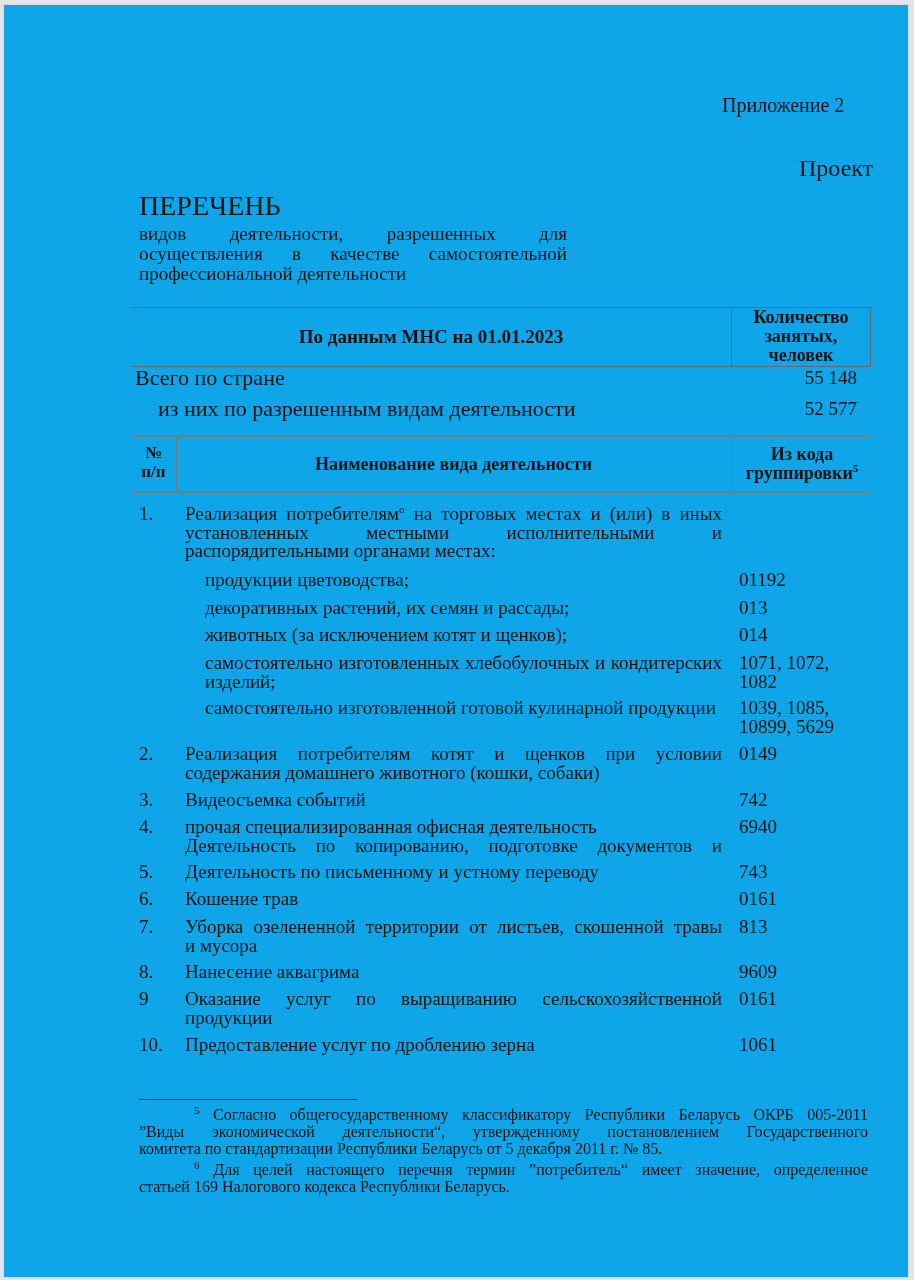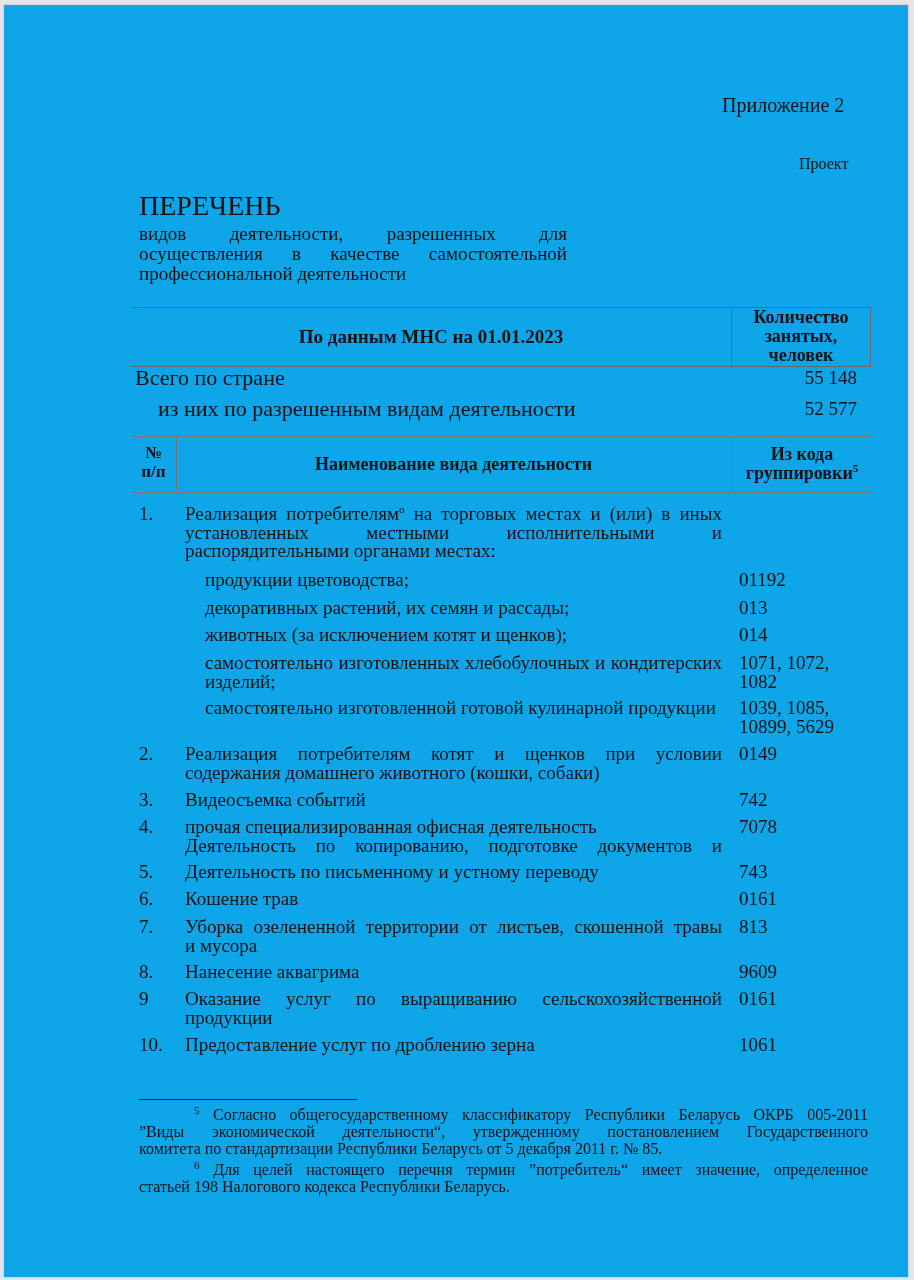--- a/index.html
+++ b/index.html
@@ -10,21 +10,21 @@
     color: #111;
     position: relative;
   }
   .page {
     position: absolute; left: 4px; top: 5px; width: 904px; height: 1272px;
     background: #0ea5e9;
     box-shadow: 0 0 2px rgba(0,0,0,0.15);
   }
   .abs { position: absolute; }
   .annex { left: 718px; top: 89px; font-size: 20px; }
-  .project { left: 795px; top: 150px; font-size: 16px; }
+  .project { left: 795px; top: 150px; font-size: 24px; }
   .title { left: 135px; top: 185px; font-size: 28px; }
   .subtitle {
     left: 135px; top: 219px; width: 428px; font-size: 19px; line-height: 20px;
     text-align: justify; text-align-last: left;
   }
   
   .t1-top { left: 127px; top: 302px; width: 740px; border-top: 1.5px solid #666; }
   .t1-bot { left: 127px; top: 361px; width: 740px; border-top: 1.5px solid #666; }
   .t1-vdiv { left: 727px; top: 302px; height: 59px; border-left: 1.5px solid #666; }
   .t1-vright { left: 866px; top: 302px; height: 59px; border-left: 1.5px solid #666; }
@@ -153,21 +153,21 @@
     <span class="num">3.</span>
     <div class="txt">Видеосъемка событий</div>
     <div class="code">742</div>
   </div>
   <div class="item" style="top:813px;">
     <span class="num">4.</span>
     <div class="txt">
       <div>прочая специализированная офисная деятельность</div>
       <div style="text-align-last:justify;">Деятельность по копированию, подготовке документов и</div>
     </div>
-    <div class="code">7078</div>
+    <div class="code">6940</div>
   </div>
   <div class="item" style="top:858px;">
     <span class="num">5.</span>
     <div class="txt">Деятельность по письменному и устному переводу</div>
     <div class="code">743</div>
   </div>
   <div class="item" style="top:885px;">
     <span class="num">6.</span>
     <div class="txt">Кошение трав</div>
     <div class="code">0161</div>
@@ -200,16 +200,16 @@
   </div>
 
   <div class="abs fn-line"></div>
   <div class="abs fn" style="top:1101px;">
     <div style="text-align-last:justify;"><span class="indent"></span><sup>5</sup> <span>Согласно общегосударственному классификатору Республики Беларусь ОКРБ 005-2011</span></div>
     <div style="text-align-last:justify;">”Виды экономической деятельности“, утвержденному постановлением Государственного</div>
     <div>комитета по стандартизации Республики Беларусь от 5 декабря 2011 г. № 85.</div>
   </div>
   <div class="abs fn" style="top:1156px;">
     <div style="text-align-last:justify;"><span class="indent"></span><sup>6</sup> <span>Для целей настоящего перечня термин ”потребитель“ имеет значение, определенное</span></div>
-    <div>статьей 198 Налогового кодекса Республики Беларусь.</div>
+    <div>статьей 169 Налогового кодекса Республики Беларусь.</div>
   </div>
 
 </div>
 
 </body></html>

